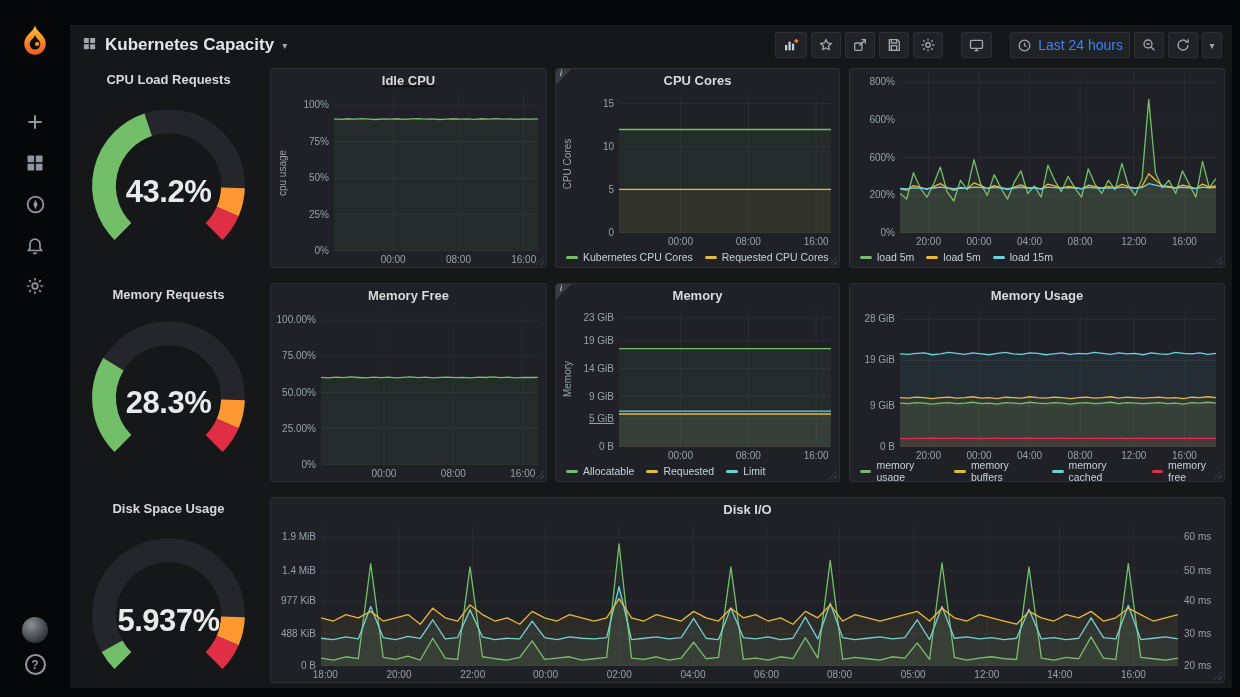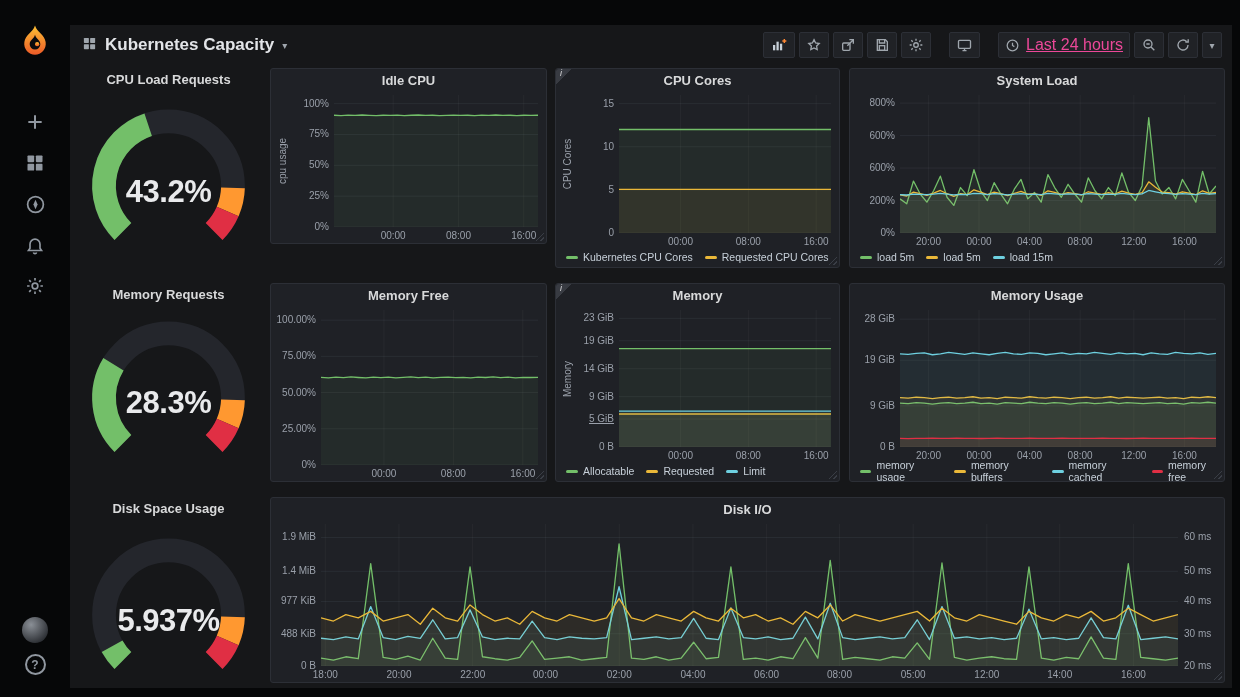--- a/index.html
+++ b/index.html
@@ -28,21 +28,21 @@
 
   .topbar { height:40px; display:flex; align-items:center; justify-content:space-between;
     padding:0 10px 0 12px; }
   .tb-left { display:flex; align-items:center; gap:8px; color:#9fa6ad; }
   .dash-title { font-size:17px; font-weight:600; color:#e3e5e8; cursor:pointer; }
   .caret { font-size:10px; color:#9fa6ad; cursor:pointer; }
   .tb-right { display:flex; align-items:center; gap:4px; }
   .tbtn { height:26px; min-width:28px; padding:0 6px; display:flex; align-items:center;
     justify-content:center; gap:6px; background:#202226; border:1px solid #2c2f36;
     border-radius:2px; color:#9fa6ad; cursor:pointer; font-family:inherit; }
-  .tbtn.time span { font-size:16px; color:#ec4899; white-space:nowrap;text-decoration:underline; }
+  .tbtn.time span { font-size:14px; color:#3b82f6; white-space:nowrap; }
   .tbtn.caret-btn { min-width:20px; padding:0 4px; }
   .tb-sep { width:10px; }
 
   
   .dashboard { position:absolute; left:0; top:40px; right:0; bottom:0; }
   .panel { position:absolute; background:#1f2126; border:1px solid #2c2f36; border-radius:3px;
     display:flex; flex-direction:column; }
   .panel.bare { background:transparent; border:none; }
   .panel.boxed::after { content:""; position:absolute; right:2px; bottom:2px; width:9px; height:9px;
     background:repeating-linear-gradient(-45deg, transparent 0 2px, #3a3e46 2px 3px);
@@ -263,21 +263,21 @@
           <svg viewBox="0 0 160 150">
               <path d="M 39.69 118.31 A 57 57 0 1 1 120.31 118.31" stroke="#24262c" stroke-width="21" fill="none" stroke-linecap="butt"></path>
               <path d="M 136.97 79.79 A 57 57 0 0 1 132.31 100.64" stroke="#ff9830" stroke-width="21" fill="none" stroke-linecap="butt"></path>
               <path d="M 132.31 100.64 A 57 57 0 0 1 120.31 118.31" stroke="#e02f44" stroke-width="21" fill="none" stroke-linecap="butt"></path>
               <path d="M 39.69 118.31 A 57 57 0 0 1 30.13 105.61" stroke="#73bf69" stroke-width="21" fill="none" stroke-linecap="butt"></path>
             </svg>
           <div class="gauge-value">5.937%</div>
         </div>
       </section>
 
-      <section class="panel boxed" style="left:200px;top:3px;width:277px;height:176px;">
+      <section class="panel boxed" style="left:200px;top:3px;width:277px;height:200px;text-decoration:underline;">
         <header class="p-title">
             <span>Idle CPU</span>
           </header>
         <div class="chart">
           <div class="ylab">
               <span>cpu usage</span>
             </div>
           <div class="yticks">
               <span style="bottom: 0%;">0%</span>
               <span style="bottom: 23.3645%;">25%</span>
@@ -356,23 +356,20 @@
               <em>Kubernetes CPU Cores</em>
             </span>
             <span class="lg-item">
               <i style="background: rgb(234, 184, 57);"></i>
               <em>Requested CPU Cores</em>
             </span>
           </div>
       </section>
 
       <section class="panel boxed" style="left:779px;top:3px;width:376px;height:200px;">
-        <header class="p-title">
-            <span>System Load</span>
-          </header>
         <div class="chart">
           <div class="yticks">
               <span style="bottom: 0%;">0%</span>
               <span style="bottom: 23.5294%;">200%</span>
               <span style="bottom: 47.0588%;">600%</span>
               <span style="bottom: 70.5882%;">600%</span>
               <span style="bottom: 94.1176%;">800%</span>
             </div>
           <div class="plotcol">
             <div class="plotwrap">

